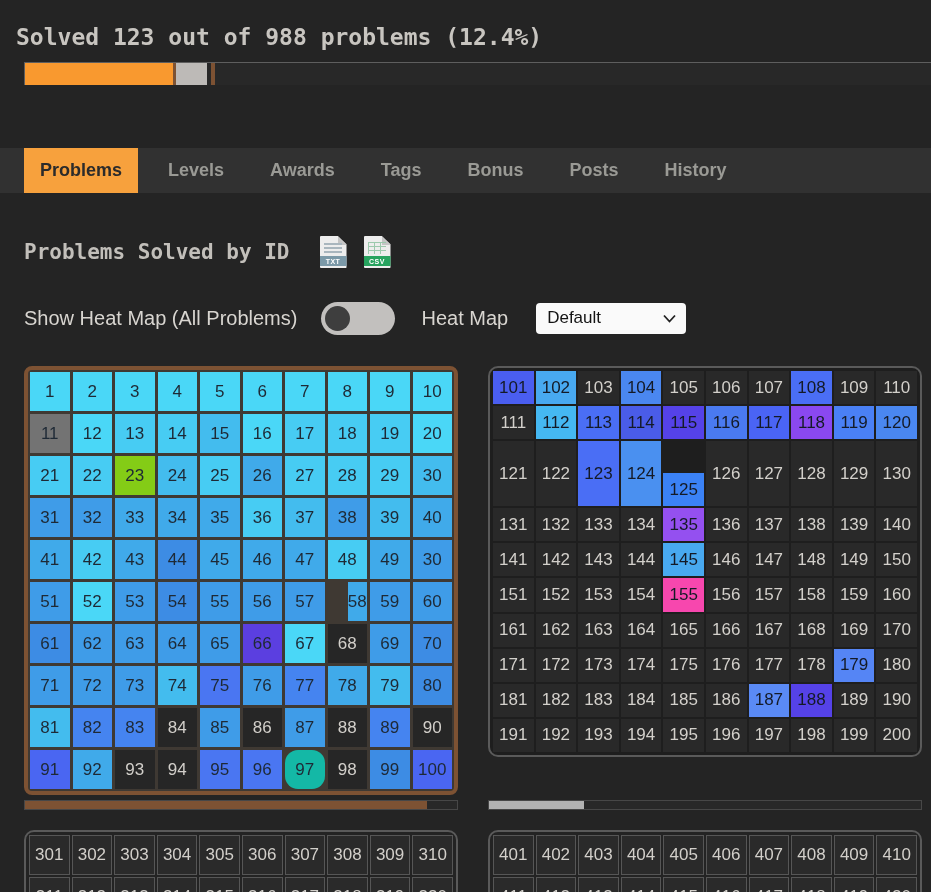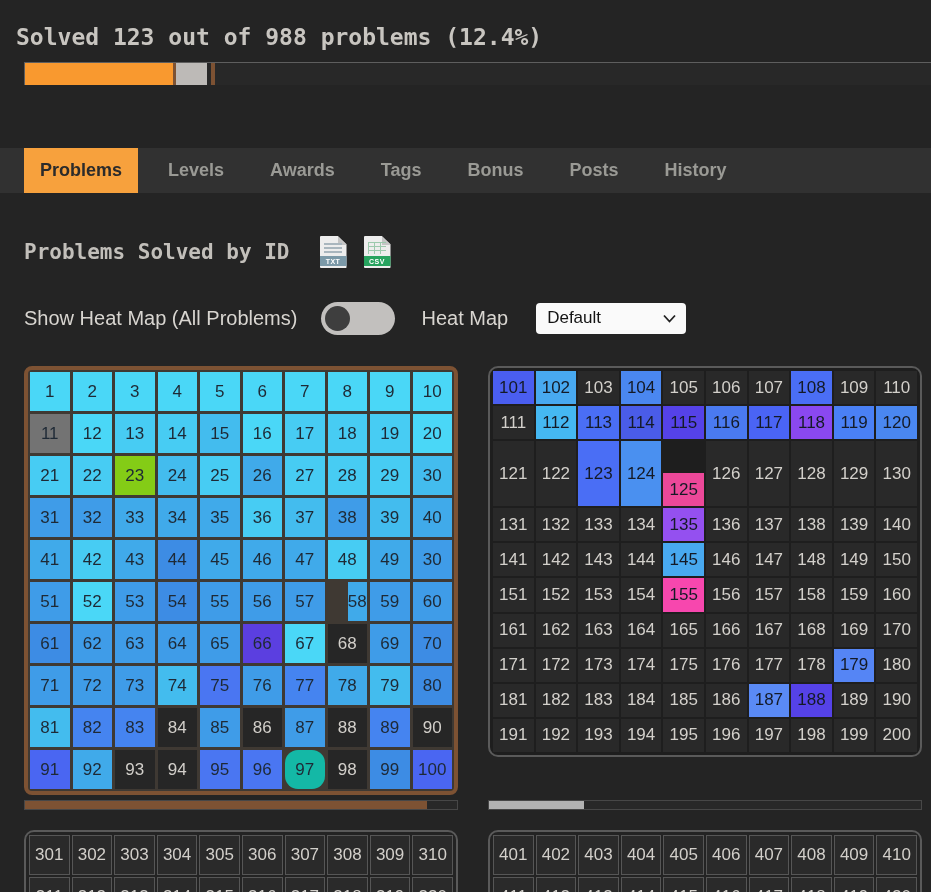--- a/index.html
+++ b/index.html
@@ -270,21 +270,21 @@
     <div class="cell solved" style="background: rgb(85, 66, 232);">115</div>
     <div class="cell solved" style="background: rgb(74, 122, 240);">116</div>
     <div class="cell solved" style="background: rgb(74, 100, 245);">117</div>
     <div class="cell solved" style="background: rgb(138, 72, 240);">118</div>
     <div class="cell solved" style="background: rgb(74, 128, 245);">119</div>
     <div class="cell solved" style="background: rgb(74, 135, 240);">120</div>
     <div class="cell">121</div>
     <div class="cell">122</div>
     <div class="cell solved" style="background: rgb(74, 110, 245);">123</div>
     <div class="cell solved" style="background: rgb(74, 144, 240);">124</div>
-    <div class="cell solved" style="background: #ec4899; margin-top: 32px;">125</div>
+    <div class="cell solved" style="background: #3b82f6; margin-top: 32px;">125</div>
     <div class="cell">126</div>
     <div class="cell">127</div>
     <div class="cell">128</div>
     <div class="cell">129</div>
     <div class="cell">130</div>
     <div class="cell">131</div>
     <div class="cell">132</div>
     <div class="cell">133</div>
     <div class="cell">134</div>
     <div class="cell solved" style="background: rgb(148, 80, 240);">135</div>

